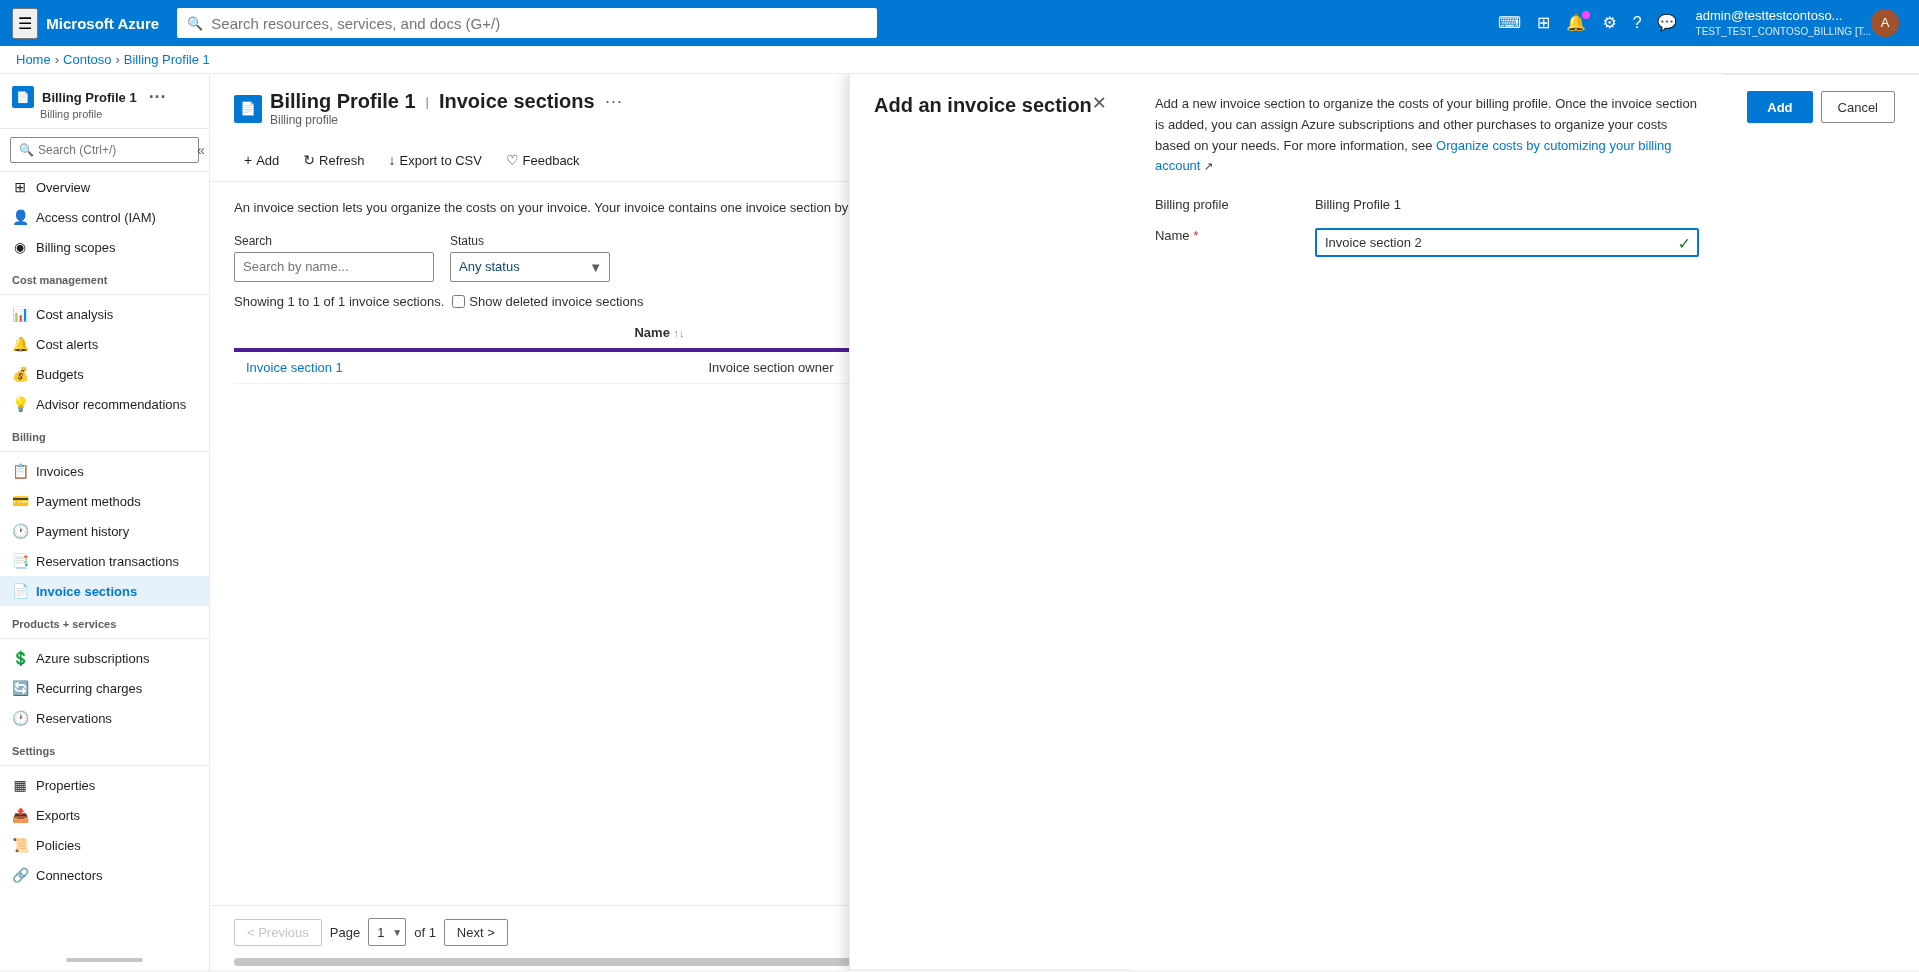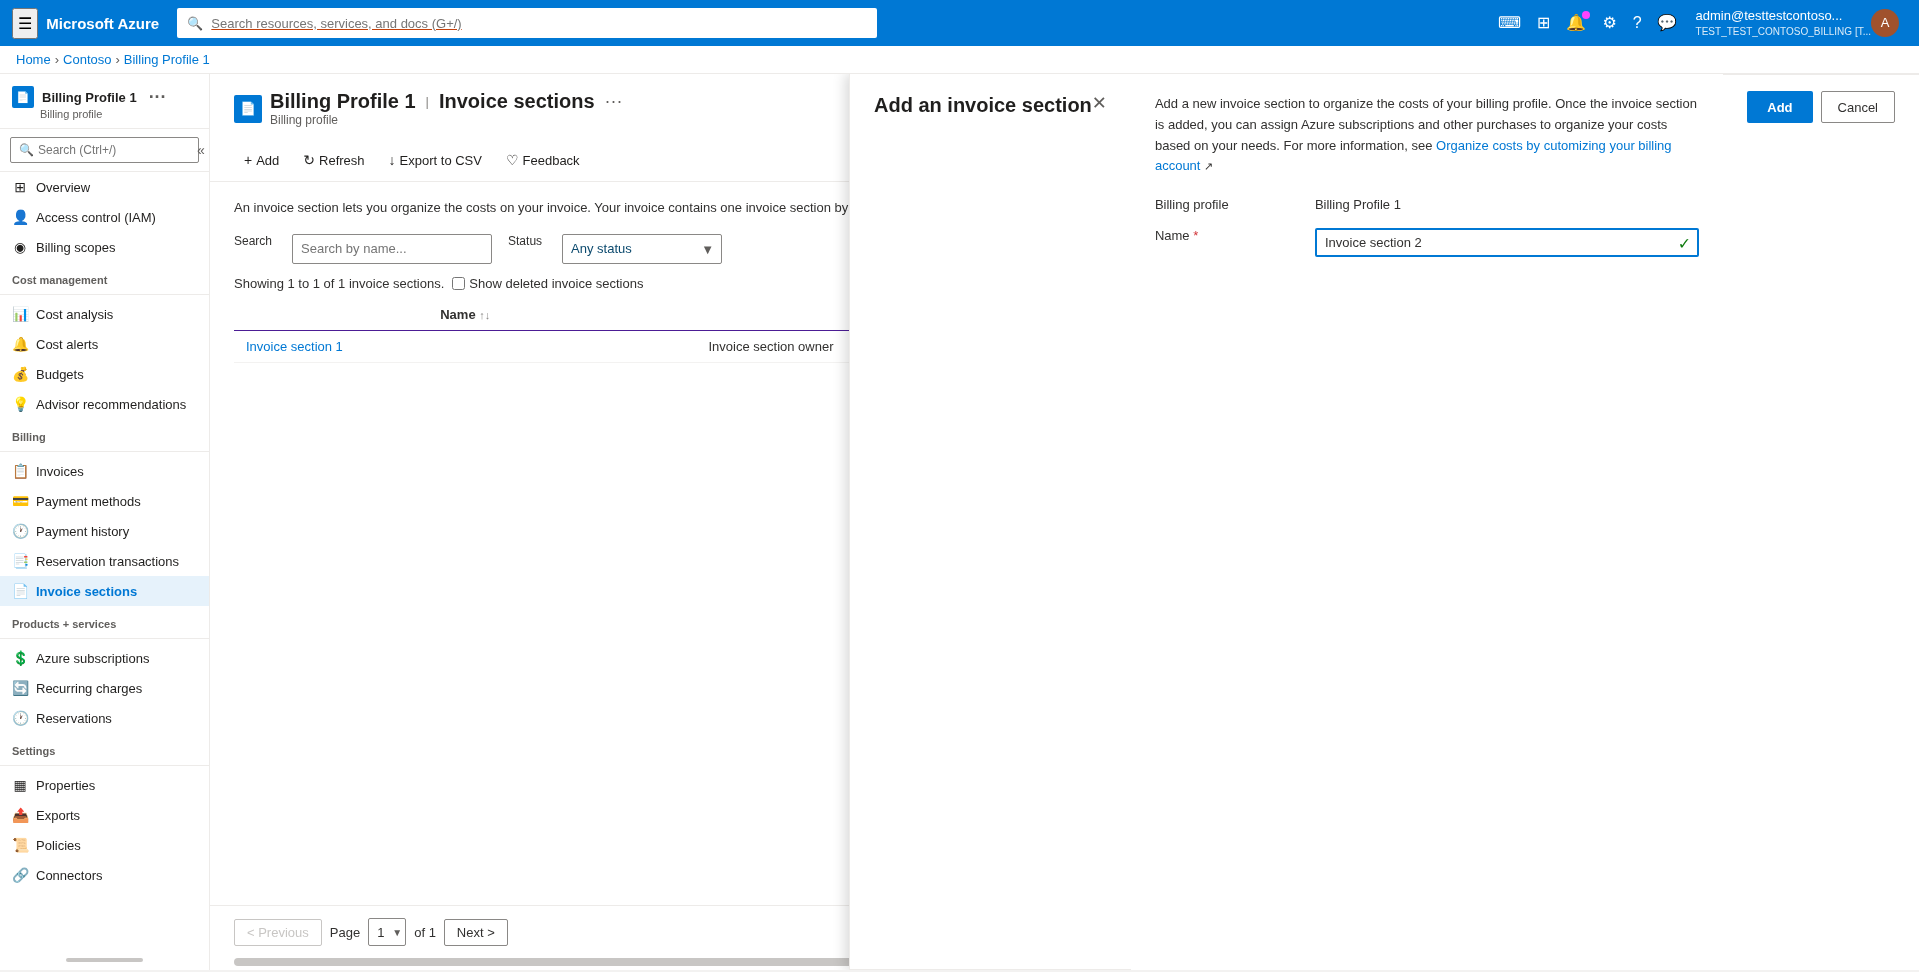--- a/index.html
+++ b/index.html
@@ -28,23 +28,22 @@
       font-size: 13px;
       color: #333;
       display: flex;
       align-items: center;
       gap: 8px;
     }
     .top-nav-search input {
       border: none;
       outline: none;
       flex: 1;
-      font-size: 13px;
-      color: #c2410c;
-      text-decoration: underline;
+      font-size: 15px;
+      color: #0f172a;
     }
     .top-nav-icons { display: flex; align-items: center; gap: 4px; margin-left: auto; }
     .top-nav-icon-btn {
       color: white;
       background: none;
       border: none;
       cursor: pointer;
       padding: 4px 6px;
       font-size: 16px;
       border-radius: 2px;
@@ -246,21 +245,21 @@
       color: #323130;
       margin-bottom: 16px;
       line-height: 1.5;
     }
     .filters-row {
       display: flex;
       align-items: flex-end;
       gap: 16px;
       margin-bottom: 12px;
     }
-    .filter-group { display: flex; flex-direction: row; gap: 20px; }
+    .filter-group { display: flex; flex-direction: column; gap: 4px; }
     .filter-label { font-size: 12px; color: #323130; font-weight: 500; }
     .filter-input {
       border: 1px solid #8a8886;
       border-radius: 2px;
       padding: 4px 8px;
       font-size: 13px;
       height: 30px;
       width: 200px;
       color: #323130;
     }
@@ -301,26 +300,26 @@
       align-items: center;
       gap: 4px;
       font-size: 13px;
       color: #323130;
     }
     .show-deleted-check input { cursor: pointer; }
 
     
     .data-table { width: 100%; border-collapse: collapse; }
     .data-table th {
-      text-align: center;
+      text-align: right;
       padding: 8px 12px;
       font-size: 13px;
       font-weight: 600;
       color: #323130;
-      border-bottom: 1px solid #4c1d95;
+      border-bottom: 4px solid #4c1d95;
       background: white;
     }
     .data-table th .sort-icon { font-size: 11px; color: #8a8886; }
     .data-table td {
       padding: 8px 12px;
       font-size: 13px;
       color: #323130;
       border-bottom: 1px solid #f3f2f1;
     }
     .link-cell { color: #0078d4; cursor: pointer; text-decoration: none; }

